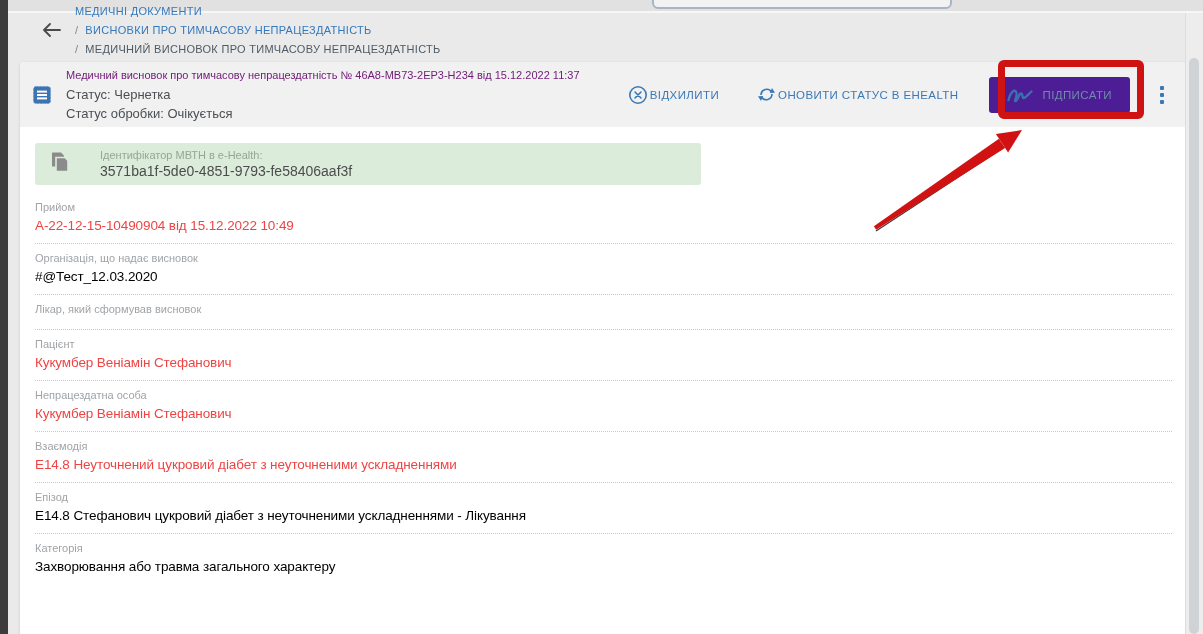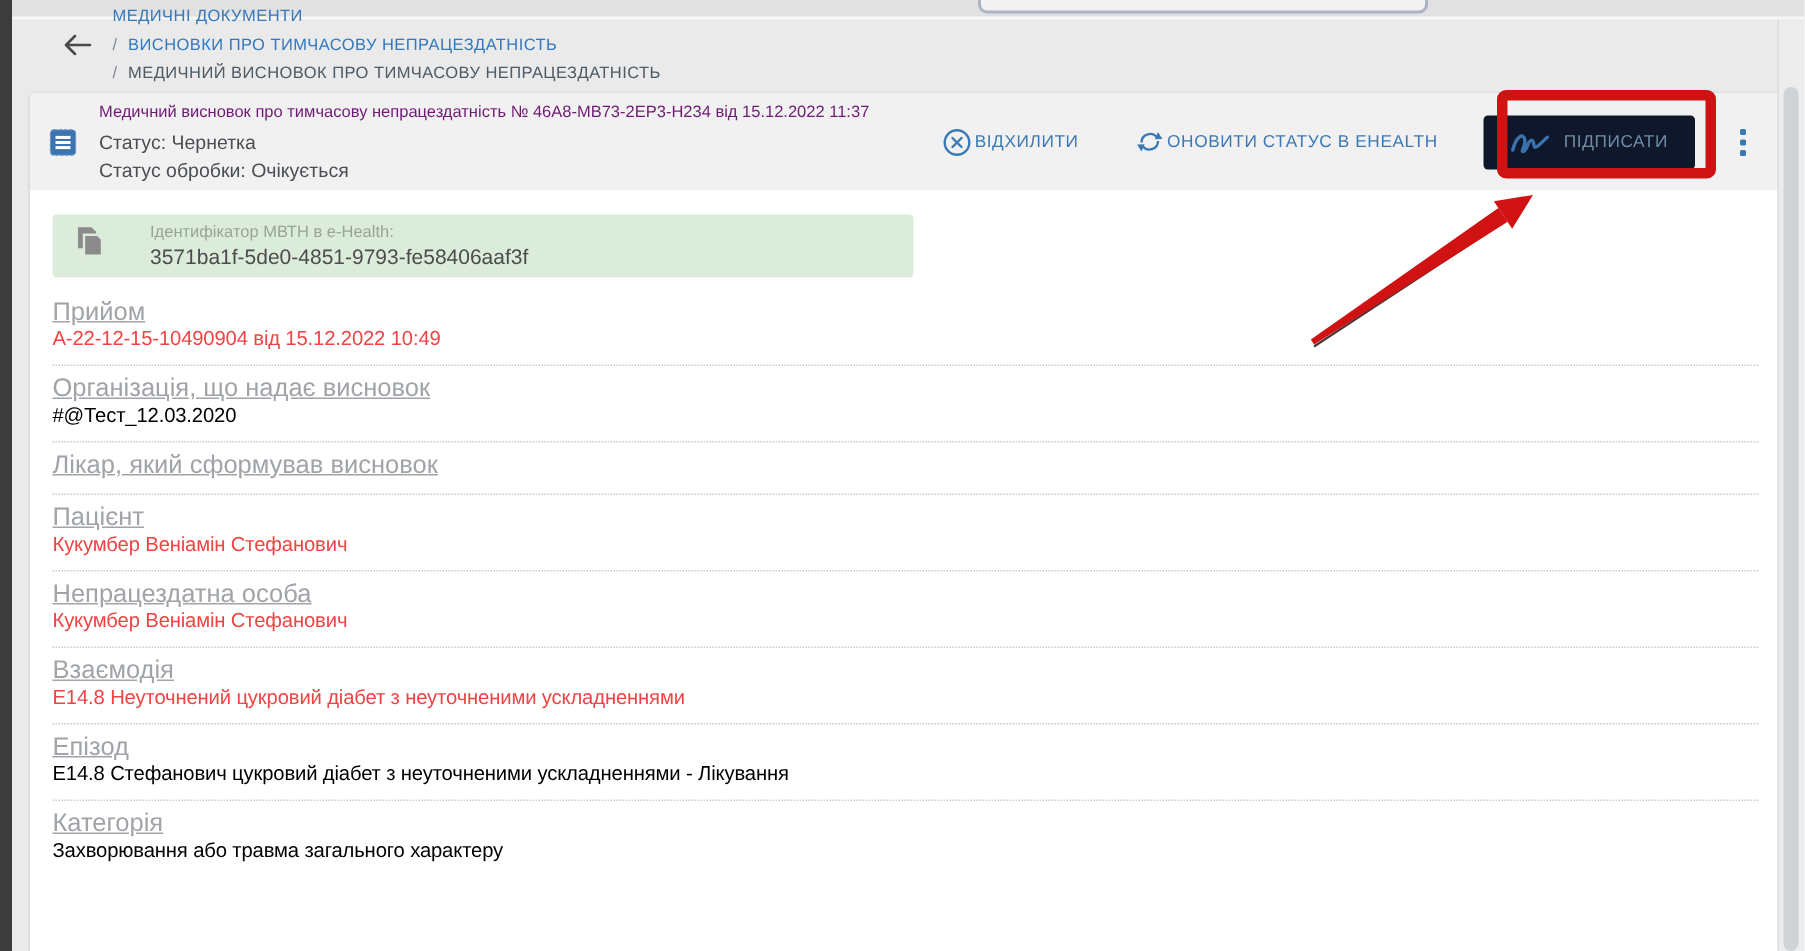--- a/index.html
+++ b/index.html
@@ -30,35 +30,35 @@
 
   
   .card{position:absolute;left:20px;top:62px;width:1166px;height:600px;background:#ffffff;border-radius:4px 4px 0 0;box-shadow:0 1px 3px rgba(0,0,0,.14);}
   .card-header{height:65px;background:#f1f1f2;border-radius:4px 4px 0 0;display:flex;align-items:center;padding:0 18px 0 13px;box-sizing:border-box;}
   .doc-icon{flex:0 0 auto;width:18px;height:18px;}
   .header-text{margin-left:15px;line-height:19px;font-size:13px;color:#4b4f53;}
   .header-title{color:#701a75;font-size:11px;}
   .header-actions{margin-left:auto;display:flex;align-items:center;}
   .action-link{display:flex;align-items:center;gap:2px;color:#3b79b5;font-size:11.5px;letter-spacing:.4px;cursor:pointer;white-space:nowrap;}
   .action-refresh{margin-left:38px;}
-  .sign-button{margin-left:30px;display:flex;align-items:center;gap:10px;background:#0f172a;border:none;border-radius:3px;padding:0 18px;height:36px;color:#6e8da7;font-size:11.5px;letter-spacing:.4px;font-family:inherit;cursor:pointer;}
+  .sign-button{margin-left:30px;display:flex;align-items:center;gap:10px;background:#4c1d95;border:none;border-radius:3px;padding:0 18px;height:36px;color:#6e8da7;font-size:11.5px;letter-spacing:.4px;font-family:inherit;cursor:pointer;}
   .kebab{margin-left:26px;display:flex;flex-direction:column;gap:3px;cursor:pointer;padding:4px;}
   .kebab i{width:4px;height:4px;background:#3b79b5;border-radius:1px;display:block;}
 
   
   .card-body{padding:16px 14px 0 15px;}
-  .id-box{width:574px;height:42px;background:#dcecdb;border-radius:3px;display:flex;align-items:center;padding:0 14px;box-sizing:border-box;}
+  .id-box{width:666px;height:42px;background:#dcecdb;border-radius:3px;display:flex;align-items:center;padding:0 14px;box-sizing:border-box;}
   .id-text{margin-left:30px;}
   .id-label{font-size:11px;color:#96a696;line-height:13px;}
   .id-value{font-size:14px;color:#4c4c4c;line-height:18px;}
 
   .fields{margin-top:8px;width:1137px;}
   .field{padding:9px 0 9px;border-bottom:1px dotted #c9c9c9;}
   .field:last-child{border-bottom:none;}
-  .field-label{display:block;font-size:17px;color:#a0a4a8;line-height:11px;margin-bottom:5px;text-decoration:underline;}
+  .field-label{display:block;font-size:11px;color:#a0a4a8;line-height:11px;margin-bottom:5px;}
   .field-value{display:block;font-size:13.5px;color:#000000;line-height:16px;letter-spacing:-0.1px;}
   .field.is-link .field-value{color:#ef4444;cursor:pointer;}
 
   
   .anno-box{position:absolute;left:998px;top:60px;width:146px;height:59px;border:7px solid #cf1212;border-radius:6px;box-sizing:border-box;z-index:60;pointer-events:none;}
   .anno-arrow{position:absolute;left:860px;top:120px;z-index:60;pointer-events:none;}
 </style>
 </head>
 <body>
 

